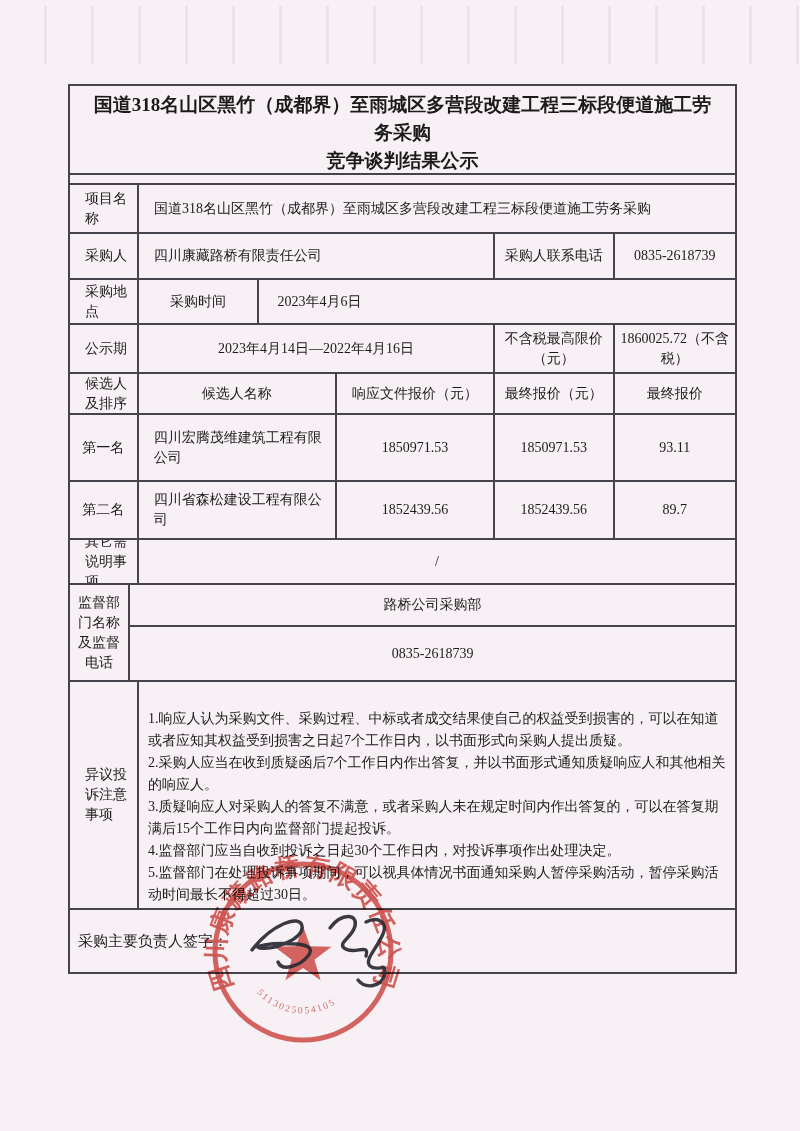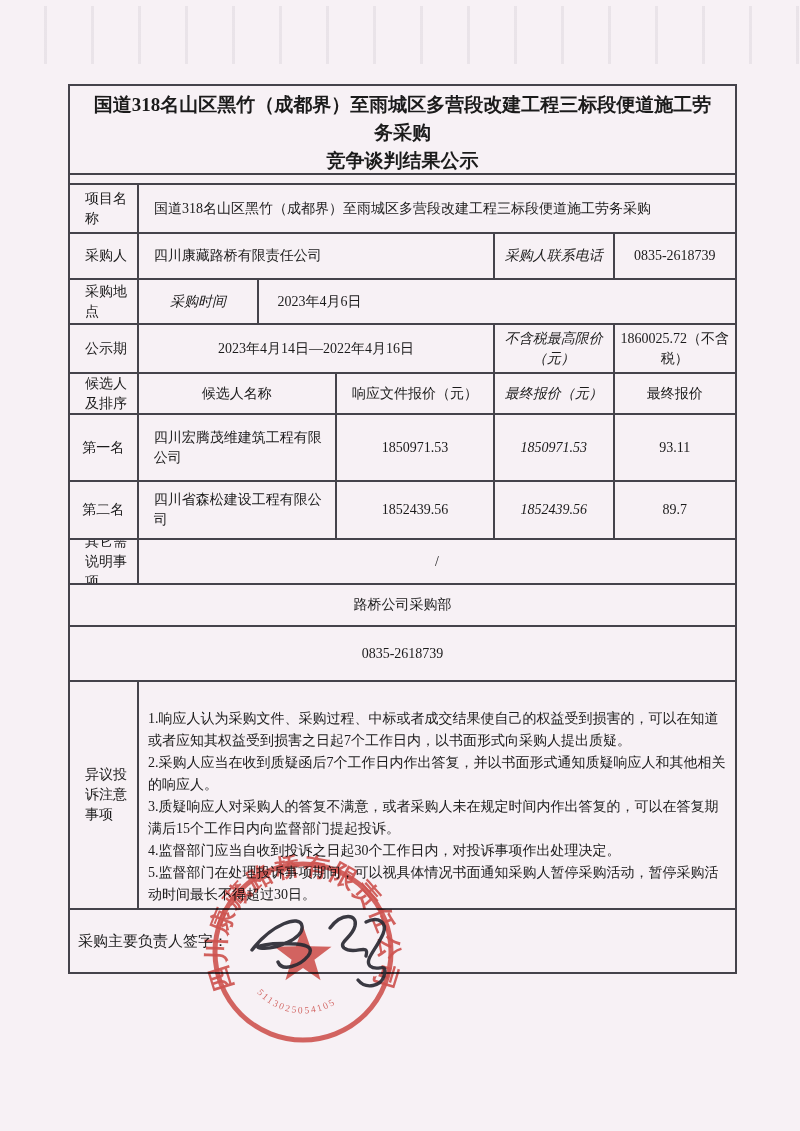--- a/index.html
+++ b/index.html
@@ -29,21 +29,21 @@
     border-right:2px solid #45434b;
     display:flex; flex-direction:column; justify-content:center;
     font-size:14px; line-height:20px;
     padding:2px 4px;
     overflow:hidden;
   }
   .cell.end { border-right:none; }
   .c1 { width:69px; }
   .c2 { width:199px; }
   .c3 { width:159px; }
-  .c4 { width:120px;font-style:italic; }
+  .c4 { width:120px; }
   .c5 { width:121px; }
   .c23 { width:358px; }    
   .rest { width:596px; }   
   .left { align-items:flex-start; text-align:left; padding-left:15px; }
   .center { align-items:center; text-align:center; }
   .title-row { display:block; height:89px; text-align:center; padding-top:5px; box-sizing:border-box; }
   .doc-title {
     font-weight:bold; font-size:19px; line-height:28px;
     max-width:626px; margin:0 auto;
   }
@@ -138,20 +138,21 @@
     <div class="cell c4 center">1852439.56</div>
     <div class="cell c5 center end">89.7</div>
   </div>
 
   <div class="row h45">
     <div class="cell c1 left">其它需说明事项</div>
     <div class="cell rest center end">/</div>
   </div>
 
   <div class="row h97">
+    <div class="cell c1 center">监督部门名称及监督电话</div>
     <div class="sup-right">
       <div class="sup-sub top">路桥公司采购部</div>
       <div class="sup-sub bottom">0835-2618739</div>
     </div>
   </div>
 
   <div class="row h228">
     <div class="cell c1 left">异议投诉注意事项</div>
     <div class="objection-text">1.响应人认为采购文件、采购过程、中标或者成交结果使自己的权益受到损害的，可以在知道或者应知其权益受到损害之日起7个工作日内，以书面形式向采购人提出质疑。
 2.采购人应当在收到质疑函后7个工作日内作出答复，并以书面形式通知质疑响应人和其他相关的响应人。

